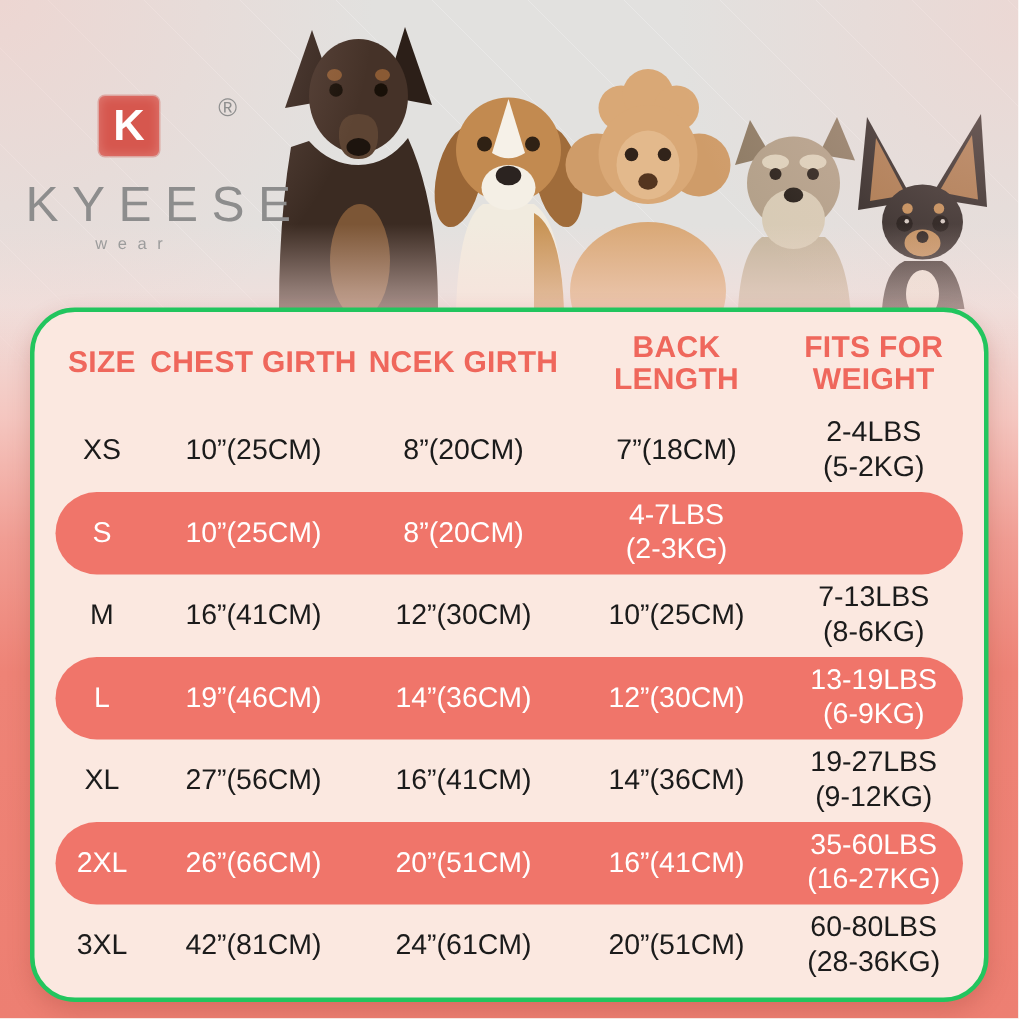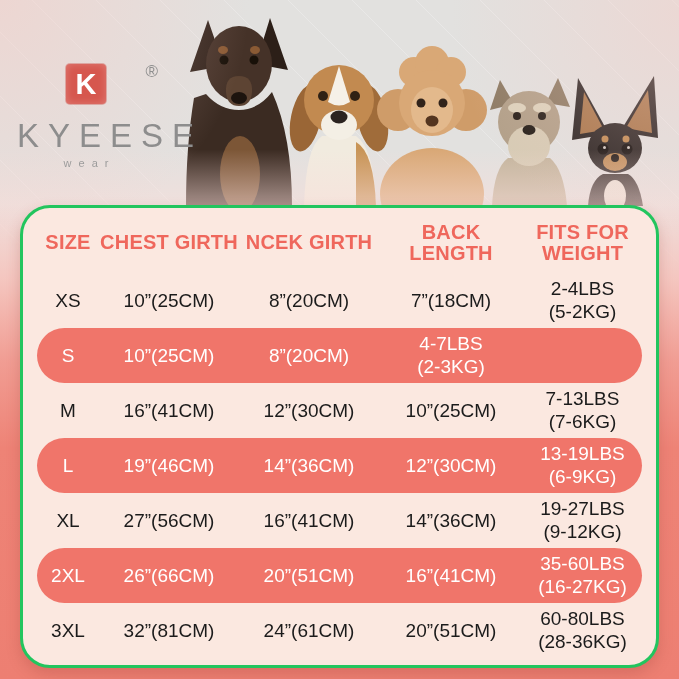--- a/index.html
+++ b/index.html
@@ -182,21 +182,21 @@
       </div>
     </div>
 
     <div class="trow">
       <div class="cell">M</div>
       <div class="cell">16”(41CM)</div>
       <div class="cell">12”(30CM)</div>
       <div class="cell">10”(25CM)</div>
       <div class="cell wcell">
         <div>7-13LBS</div>
-        <div>(7-6KG)</div>
+        <div>(8-6KG)</div>
       </div>
     </div>
 
     <div class="trow hl">
       <div class="cell">L</div>
       <div class="cell">19”(46CM)</div>
       <div class="cell">14”(36CM)</div>
       <div class="cell">12”(30CM)</div>
       <div class="cell wcell">
         <div>13-19LBS</div>
@@ -221,21 +221,21 @@
       <div class="cell">20”(51CM)</div>
       <div class="cell">16”(41CM)</div>
       <div class="cell wcell">
         <div>35-60LBS</div>
         <div>(16-27KG)</div>
       </div>
     </div>
 
     <div class="trow">
       <div class="cell">3XL</div>
-      <div class="cell">32”(81CM)</div>
+      <div class="cell">42”(81CM)</div>
       <div class="cell">24”(61CM)</div>
       <div class="cell">20”(51CM)</div>
       <div class="cell wcell">
         <div>60-80LBS</div>
         <div>(28-36KG)</div>
       </div>
     </div>
 
   </div>
 </div>

